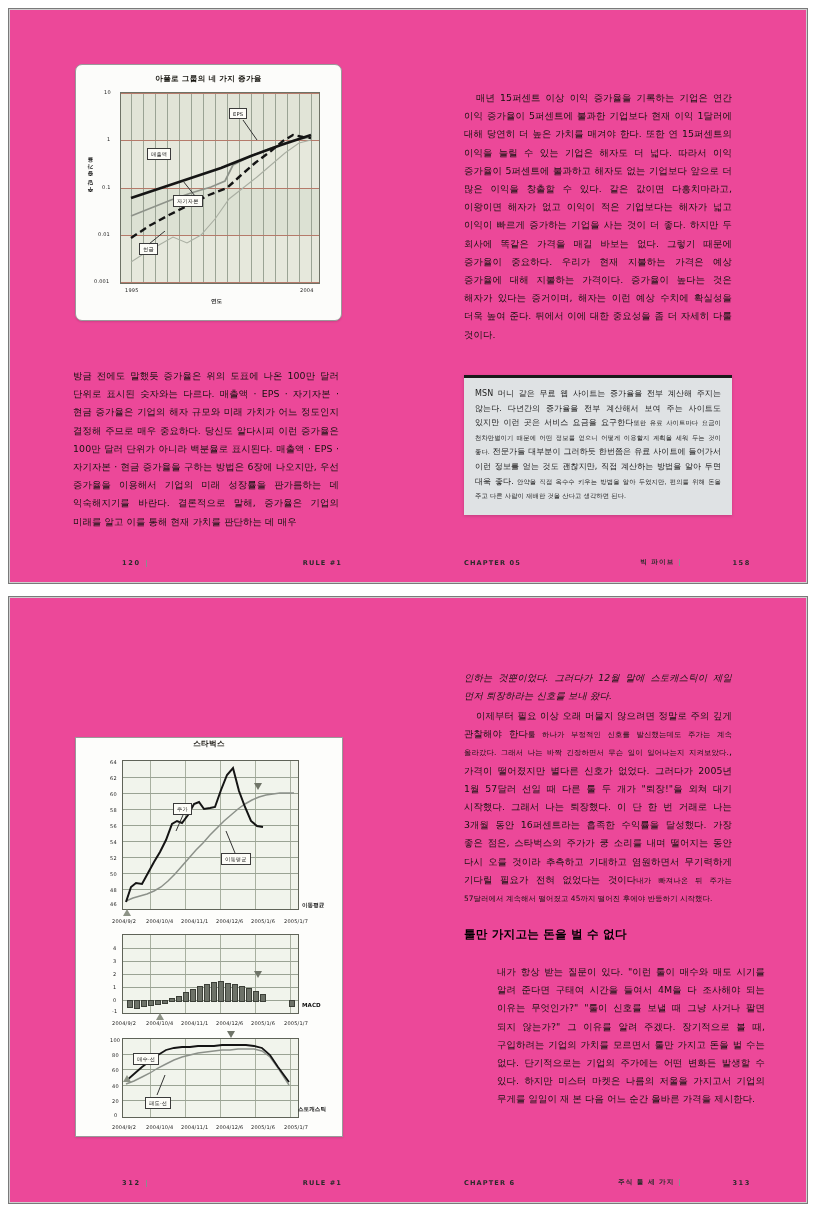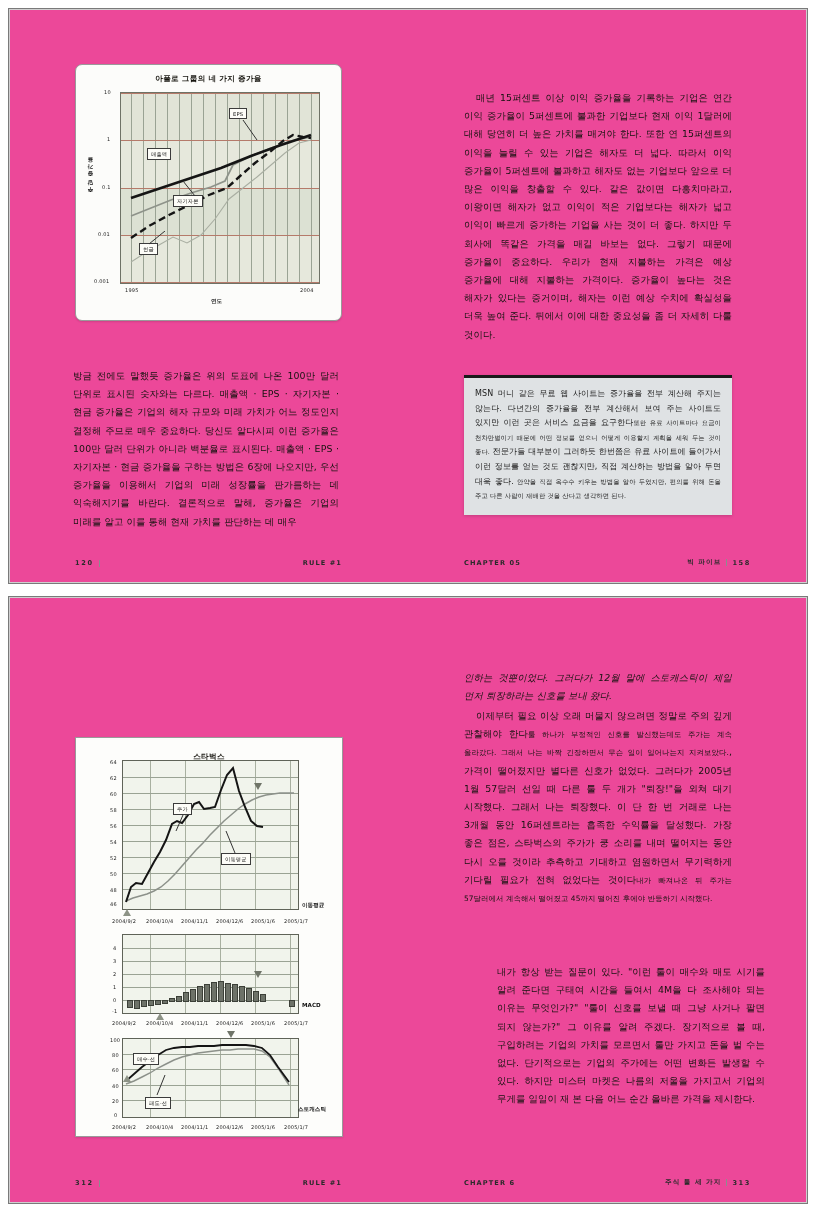--- a/index.html
+++ b/index.html
@@ -27,21 +27,21 @@
   .heading{
     font-size:11.6px;font-weight:bold;color:#000;
     letter-spacing:.2px;word-break:keep-all;
   }
   .small-note{font-size:7.4px;line-height:13px;}
 
   
   .footer{position:absolute;bottom:16px;left:0;right:0;
           display:flex;align-items:center;font-size:6.6px;
           letter-spacing:1.1px;color:#2a2a2a;font-weight:bold;}
-  .footer .pg{letter-spacing:1.6px;}
+  .footer .pg{letter-spacing:1.6px;margin-left:47px;}
   .footer .sep{display:inline-block;width:1px;height:7px;background:#8d8d8d;margin:0 5px;}
   .footer .spacer{flex:1;}
 
   
   .figbox{position:absolute;border:1px solid #9a9a9a;border-radius:7px;
           background:#fcfcfa;box-shadow:0 1px 2px rgba(0,0,0,.12);}
   .figtitle{text-align:center;font-size:7.6px;font-weight:bold;color:#17150f;
             letter-spacing:.3px;}
 
   .plot{position:absolute;background:#e6e8dc;border:1px solid #6e7266;}
@@ -194,21 +194,21 @@
 </div>
 
 <div class="scan bottom">
   <div class="spread">
 
     <div class="page left">
 
 
       <div class="stockbox" style="left:66px;top:140px;width:266px;height:398px;">
 
-        <div class="figtitle" style="margin-top:14px;">스타벅스</div>
+        <div class="figtitle" style="margin-top:1px;">스타벅스</div>
 
         <div class="subplot" style="left:46px;top:22px;width:175px;height:148px;">
           <div class="vg" style="left:27px;"></div>
             <div class="vg" style="left:62px;"></div>
           <div class="vg" style="left:97px;"></div>
             <div class="vg" style="left:132px;"></div>
           <div class="vg" style="left:167px;"></div>
           <div class="hg" style="top:16px;"></div>
             <div class="hg" style="top:32px;"></div>
           <div class="hg" style="top:48px;"></div>
@@ -363,20 +363,21 @@
     </div>
 
     <div class="page right">
 
       <div class="para" style="position:absolute;left:56px;top:72px;width:268px;font-style:italic;">인하는 것뿐이었다. 그러다가 12월 말에 스토캐스틱이 제일 먼저 퇴장하라는 신호를 보내 왔다.</div>
 
       <div class="para indent" style="position:absolute;left:56px;top:110px;width:268px;">
         <span>이제부터 필요 이상 오래 머물지 않으려면 정말로 주의 깊게 관찰해야 한다</span><span class="small-note">툴 하나가 부정적인 신호를 발신했는데도 주가는 계속 올라갔다. 그래서 나는 바짝 긴장하면서 무슨 일이 일어나는지 지켜보았다.</span><span>, 가격이 떨어졌지만 별다른 신호가 없었다. 그러다가 2005년 1월 57달러 선일 때 다른 툴 두 개가 "퇴장!"을 외쳐 대기 시작했다. 그래서 나는 퇴장했다. 이 단 한 번 거래로 나는 3개월 동안 16퍼센트라는 흡족한 수익률을 달성했다. 가장 좋은 점은, 스타벅스의 주가가 쿵 소리를 내며 떨어지는 동안 다시 오를 것이라 추측하고 기대하고 염원하면서 무기력하게 기다릴 필요가 전혀 없었다는 것이다</span><span class="small-note">내가 빠져나온 뒤 주가는 57달러에서 계속해서 떨어졌고 45까지 떨어진 후에야 반등하기 시작했다.</span>
       </div>
 
+      <div class="heading" style="position:absolute;left:56px;top:330px;width:268px;">툴만 가지고는 돈을 벌 수 없다</div>
 
       <div class="para" style="position:absolute;left:56px;top:366px;width:268px;margin-left:33px;">내가 항상 받는 질문이 있다. "이런 툴이 매수와 매도 시기를 알려 준다면 구태여 시간을 들여서 4M을 다 조사해야 되는 이유는 무엇인가?" "툴이 신호를 보낼 때 그냥 사거나 팔면 되지 않는가?" 그 이유를 알려 주겠다. 장기적으로 볼 때, 구입하려는 기업의 가치를 모르면서 툴만 가지고 돈을 벌 수는 없다. 단기적으로는 기업의 주가에는 어떤 변화든 발생할 수 있다. 하지만 미스터 마켓은 나름의 저울을 가지고서 기업의 무게를 일일이 재 본 다음 어느 순간 올바른 가격을 제시한다.</div>
 
       <div class="footer" style="padding:0 56px;">
         <span>CHAPTER 6</span>
         <span class="spacer"></span>
         <span>주식 툴 세 가지</span>
         <span class="sep"></span>
         <span class="pg">313</span>
       </div>

